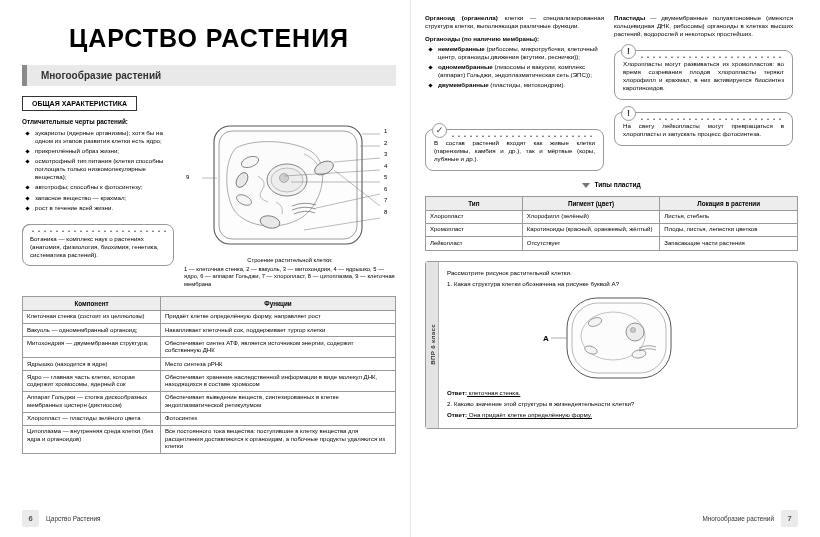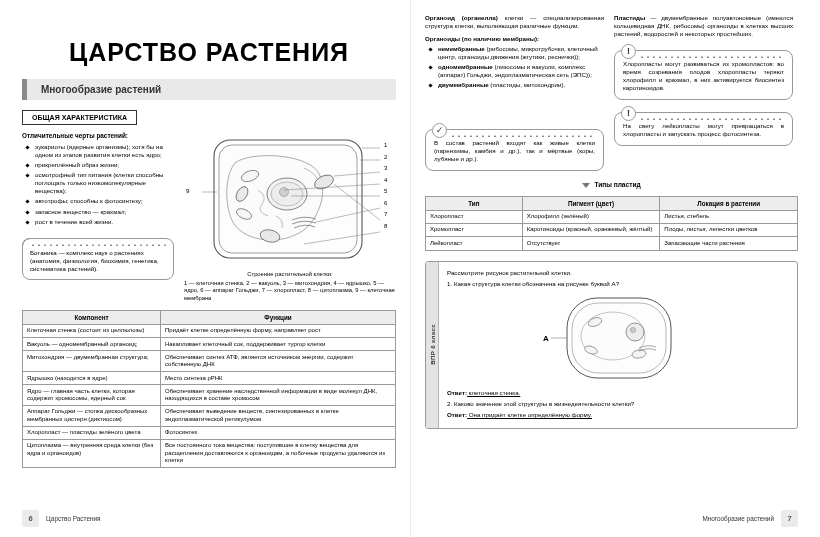--- a/index.html
+++ b/index.html
@@ -8,21 +8,21 @@
     width: 820px; height: 537px;
     background: #ffffff;
     font-family: "Liberation Sans", sans-serif;
     font-size: 6.2px;
     color: #000;
     overflow: hidden;
     position: relative;
   }
   .spread { display: flex; width: 820px; height: 537px; }
   .page { position: relative; height: 537px; }
-  .page-left { width: 410px; padding: 28px 14px 0 22px; }
+  .page-left { width: 410px; padding: 14px 14px 0 22px; }
   .page-right { width: 410px; padding: 14px 22px 0 14px; border-left: 1px solid #e9e9e9;}
 
   
   h1.kingdom {
     font-size: 25px; font-weight: bold; letter-spacing: 1px;
     text-align: center; margin: 10px 0 12px 0; font-family: "Liberation Sans", sans-serif;
   }
   .chapter-bar {
     background: #e9e9e9; border-left: 5px solid #8a8a8a;
     padding: 5px 8px 5px 14px; margin-bottom: 10px;

